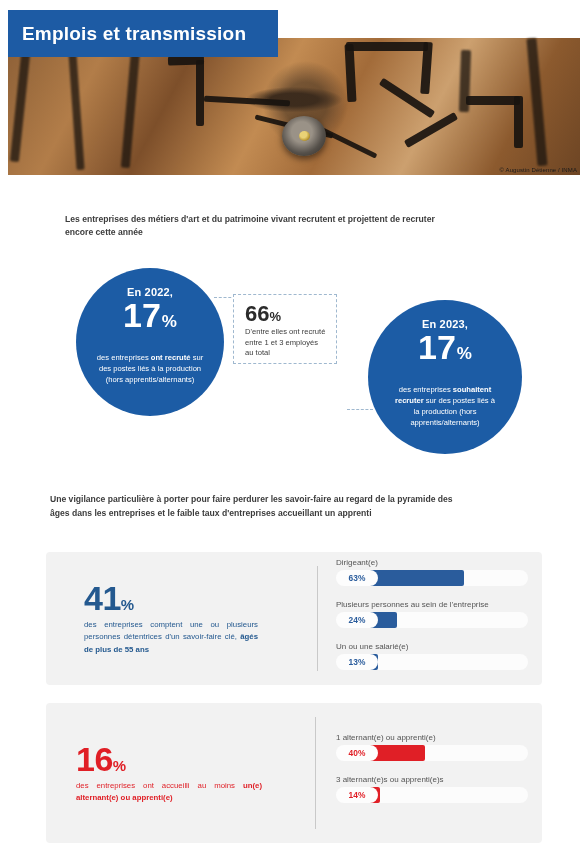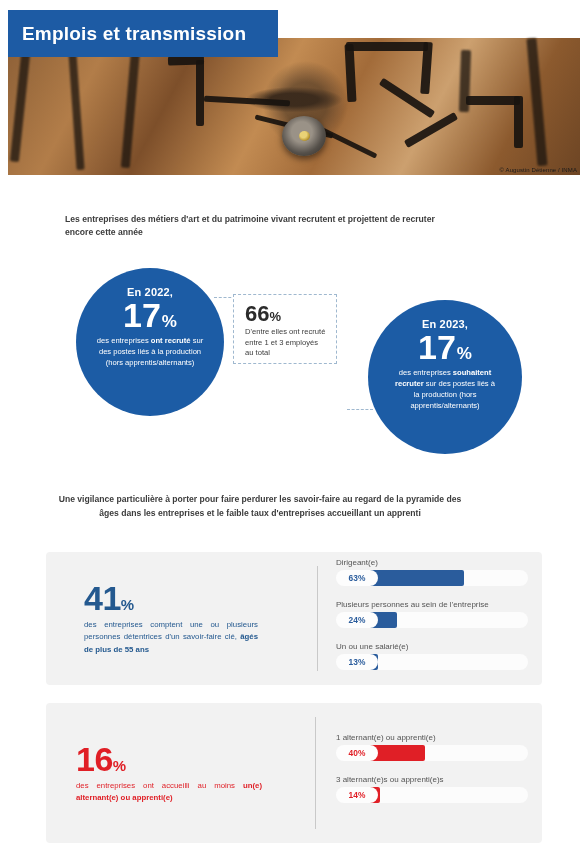--- a/index.html
+++ b/index.html
@@ -56,21 +56,21 @@
 
   .circle {
     position: absolute; border-radius: 50%; background: #1c5ca5; color: #fff;
     display: flex; flex-direction: column; align-items: center; text-align: center;
   }
   .circle.c2022 { left: 76px; top: 10px; width: 148px; height: 148px; padding-top: 18px; }
   .circle.c2023 { left: 368px; top: 42px; width: 154px; height: 154px; padding-top: 18px; }
   .circle-year { font-size: 11px; font-weight: bold; letter-spacing: .2px; }
   .circle-big { font-size: 34px; font-weight: bold; line-height: .95; margin-top: 1px; }
   .circle-big .pct { font-size: 17px; font-weight: bold; margin-left: 1px; }
-  .circle-desc { font-size: 7.6px; line-height: 1.42; margin-top: 5px; width: 115px; }
+  .circle-desc { font-size: 7.6px; line-height: 1.42; margin-top: 22px; width: 115px; }
   .circle.c2023 .circle-desc { width: 108px; }
   .b { font-weight: bold; }
 
   .dashbox {
     position: absolute; border: 1px dashed #9fb8cf; background: #fff;
     padding: 8px 9px 9px 11px;
   }
   .dashbox.b66 { left: 233px; top: 20px; width: 104px; height: 70px; margin-top: 16px; }
   .dashbox.b7  { left: 251px; top: 110px; width: 108px; height: 76px; }
   .dash-num { font-size: 22px; font-weight: bold; color: #2b2b2b; line-height: 1; }
@@ -78,21 +78,21 @@
   .dash-txt { font-size: 7.6px; color: #3c3c3c; line-height: 1.4; margin-top: 2px; }
   .dash-pre { font-size: 7.6px; color: #3c3c3c; line-height: 1.4; margin-bottom: 1px; }
 
   .connector { position: absolute; border-top: 1px dashed #9fb8cf; height: 0; }
   .conn-a { left: 214px; top: 39px; width: 22px; }
   .conn-b { left: 347px; top: 151px; width: 26px; }
 
   
   .sec2-head {
     position: absolute; left: 50px; top: 493px; width: 420px;
-    font-size: 8.6px; font-weight: bold; color: #3c3c3c; line-height: 1.6; text-align: center;
+    font-size: 8.6px; font-weight: bold; color: #3c3c3c; line-height: 1.6;
   }
 
   
   .panel {
     position: absolute; background: #f2f2f2; border-radius: 4px;
   }
   .panel.p-blue { left: 46px; top: 552px; width: 496px; height: 133px; }
   .panel.p-red  { left: 46px; top: 703px; width: 496px; height: 140px; }
 
   .panel-left { position: absolute; left: 0; top: 0; width: 234px; height: 100%;

